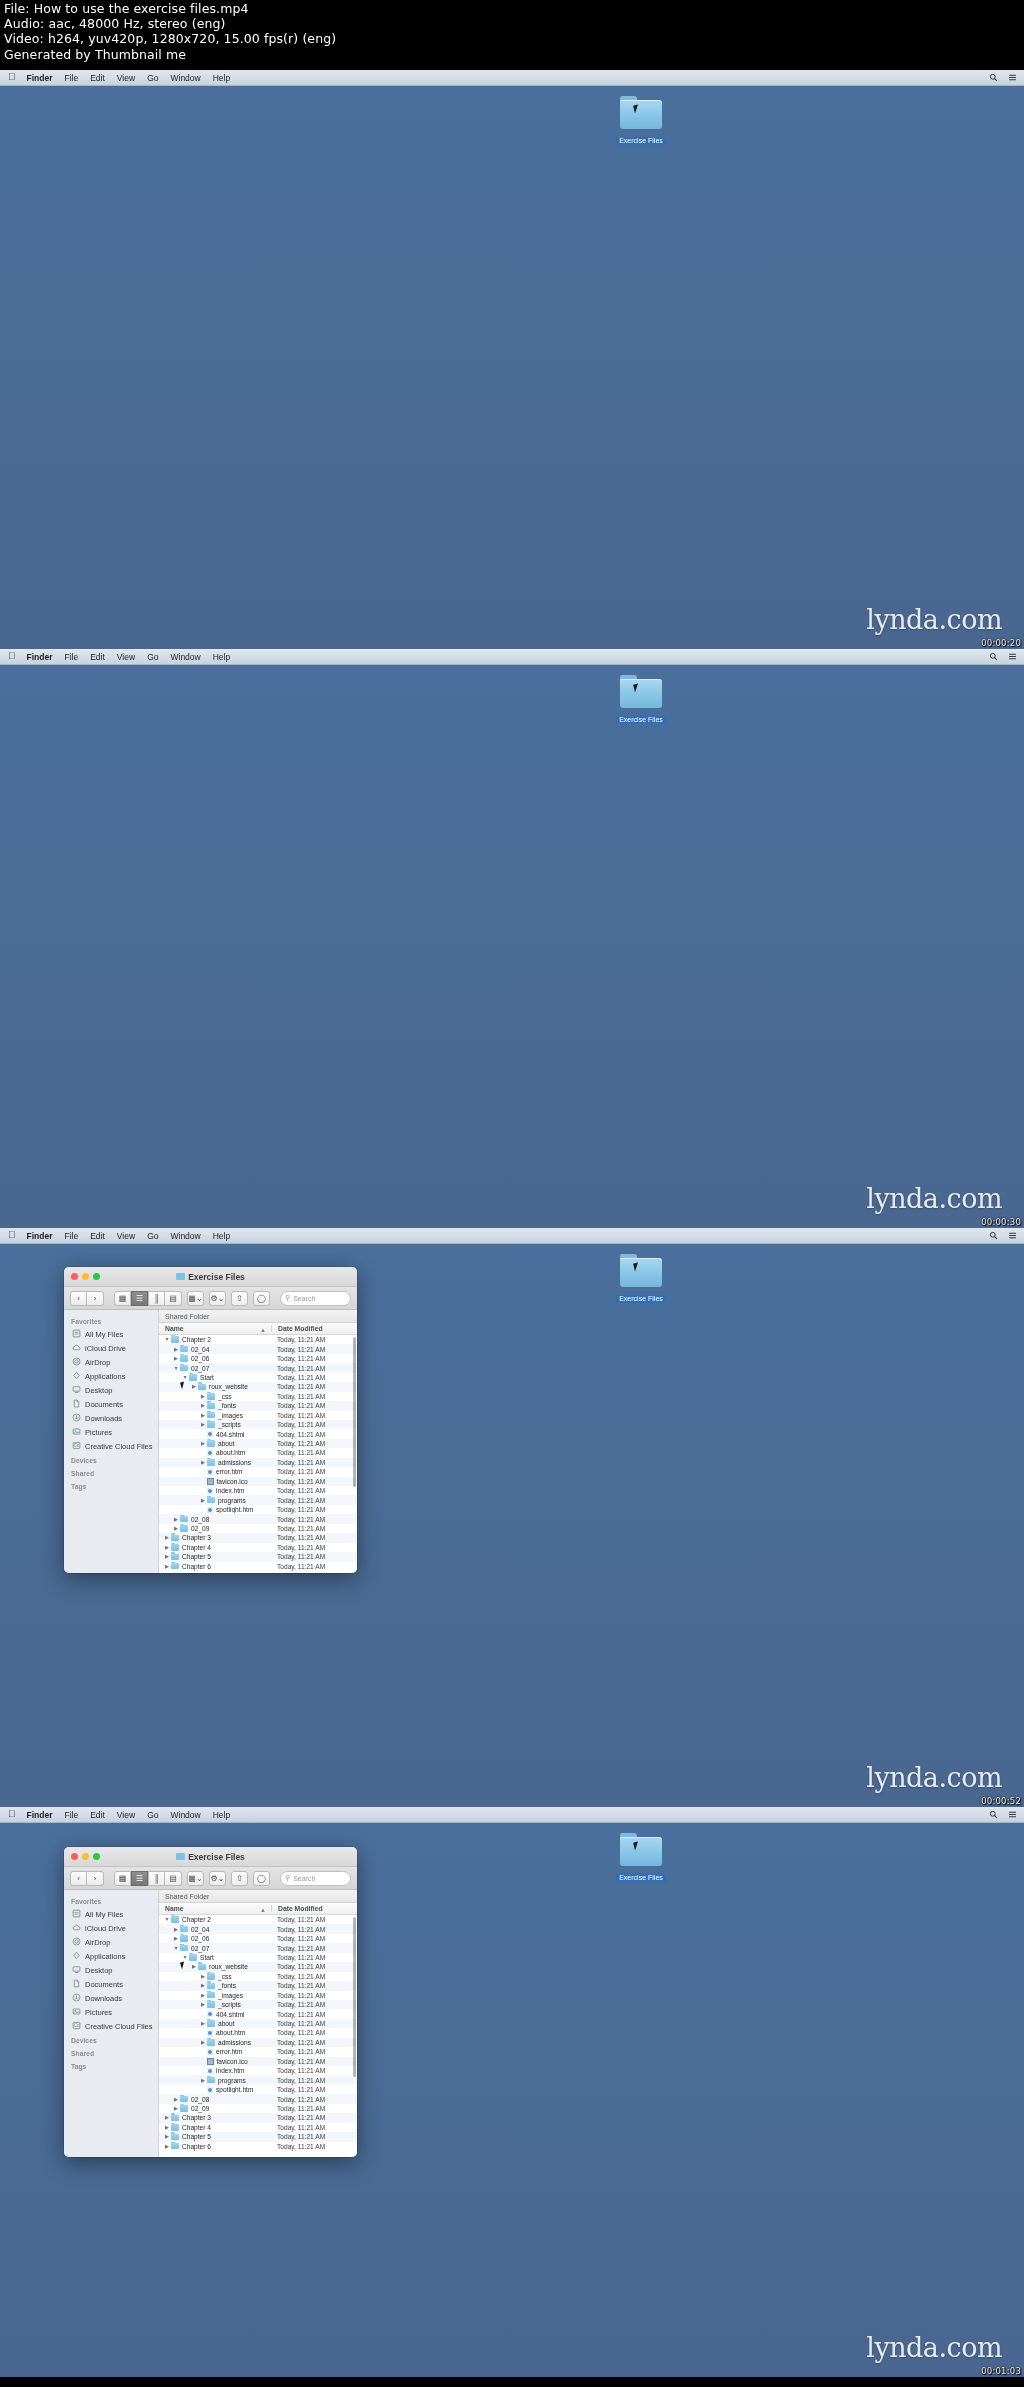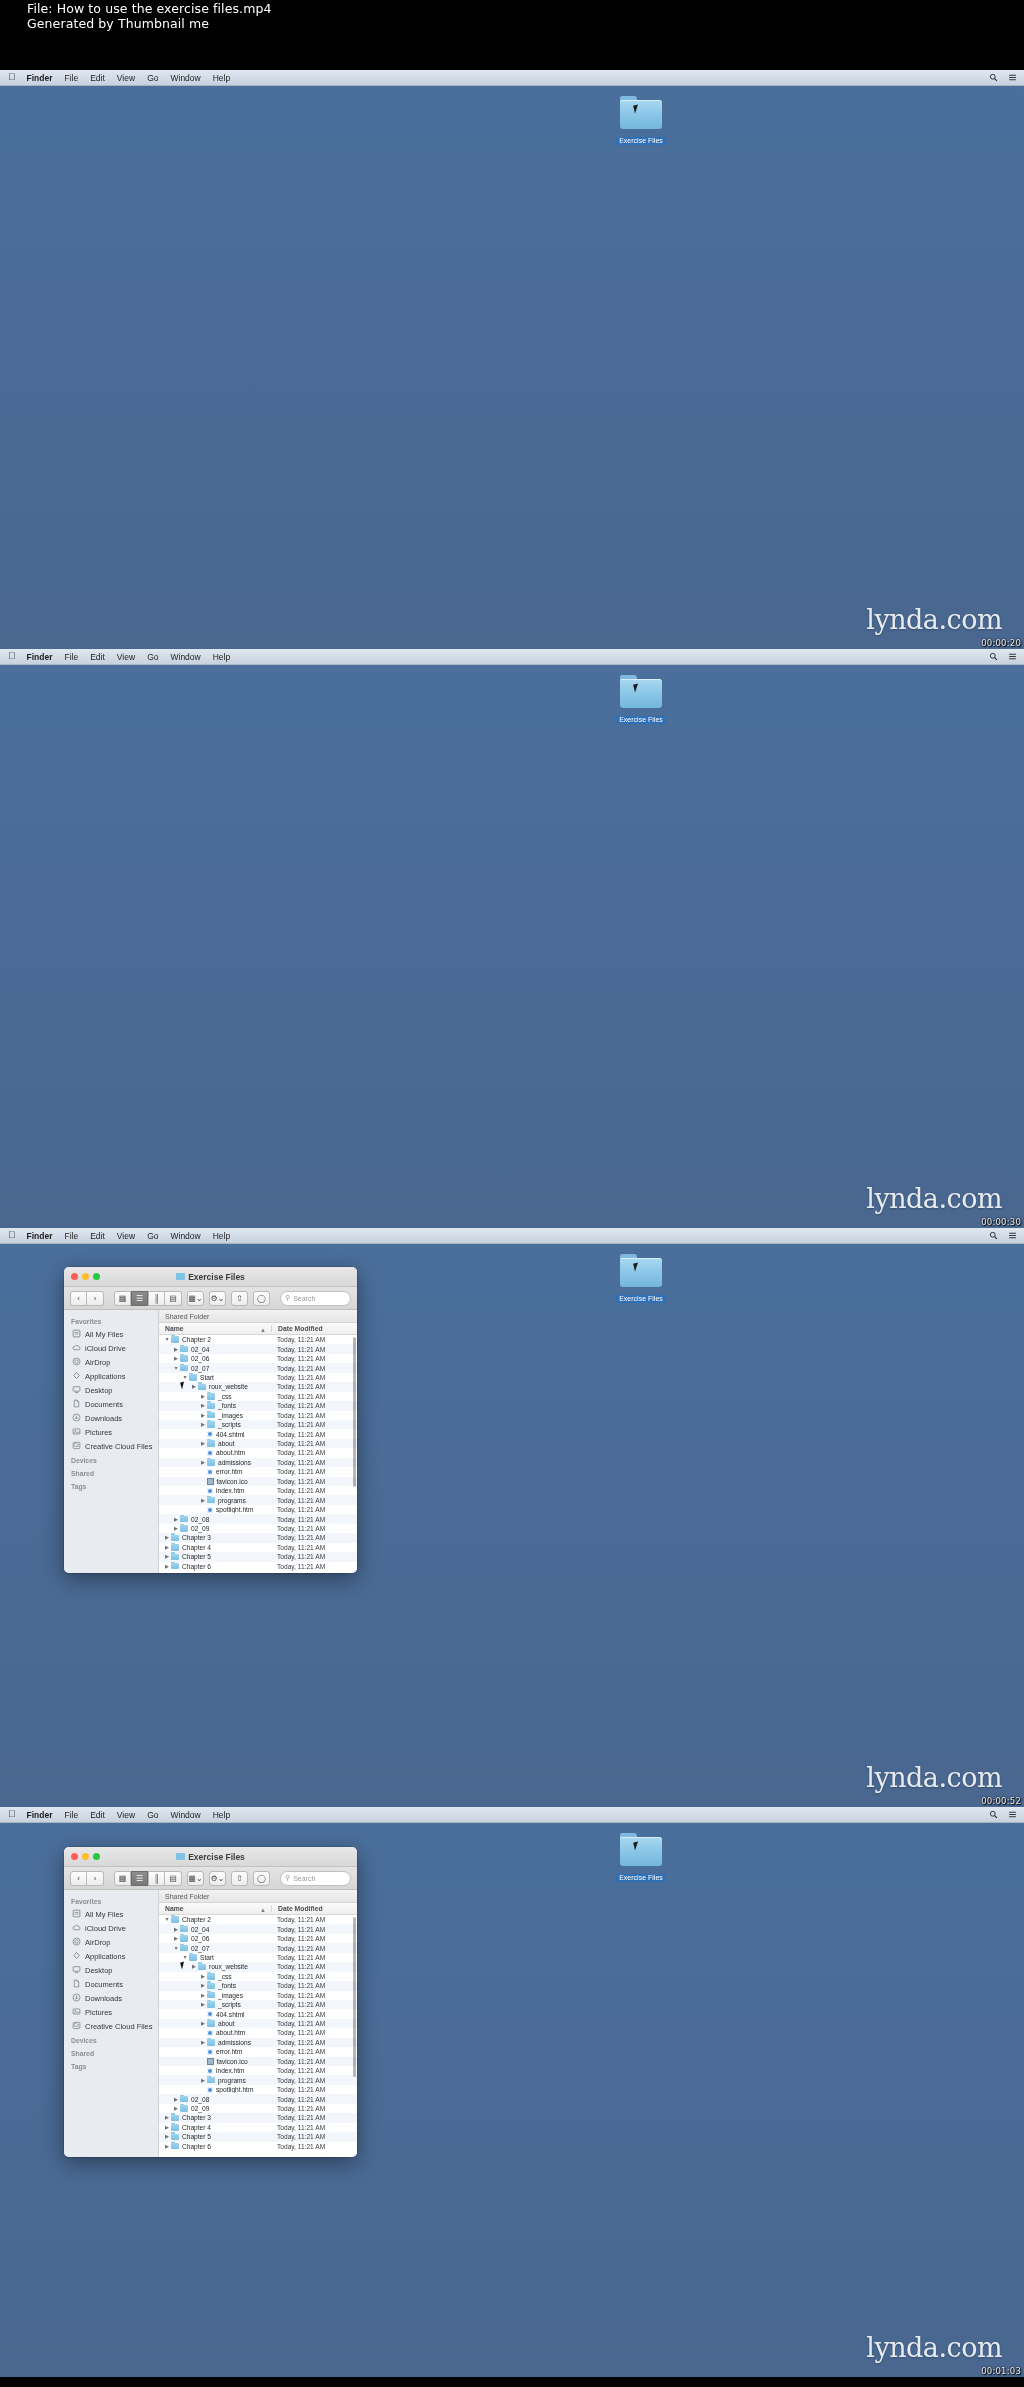--- a/index.html
+++ b/index.html
@@ -20,21 +20,21 @@
     background:#000;
     color:#fff;
     padding:1px 4px 0 4px;
     height:70px;
     font-family:"DejaVu Sans", sans-serif;
     font-size:12.5px;
     line-height:15.2px;
     letter-spacing:.1px;
     white-space:nowrap;
   }
-  .meta div{ height:15.2px;margin-left:23px; }
+  .meta div{ height:15.2px; }
 
   
   .sheet{
     position:absolute;
     top:70px; left:0;
     width:1024px;
   }
   .frame{
     position:relative;
     width:1024px;
@@ -281,20 +281,22 @@
     position:absolute; right:1px; top:2px;
     width:3px; border-radius:2px;
     background:rgba(0,0,0,.28);
   }
 </style>
 </head>
 <body>
 
 <div class="meta">
   <div>File: How to use the exercise files.mp4</div>
+  <div>Audio: aac, 48000 Hz, stereo (eng)</div>
+  <div>Video: h264, yuv420p, 1280x720, 15.00 fps(r) (eng)</div>
   <div>Generated by Thumbnail me</div>
 </div>
 
 <div class="sheet" id="sheet">
     <div class="frame">
       <div class="menubar">
         <span class="apple"></span>
         <span class="mi bold">Finder</span>
         <span class="mi">File</span>
         <span class="mi">Edit</span>

